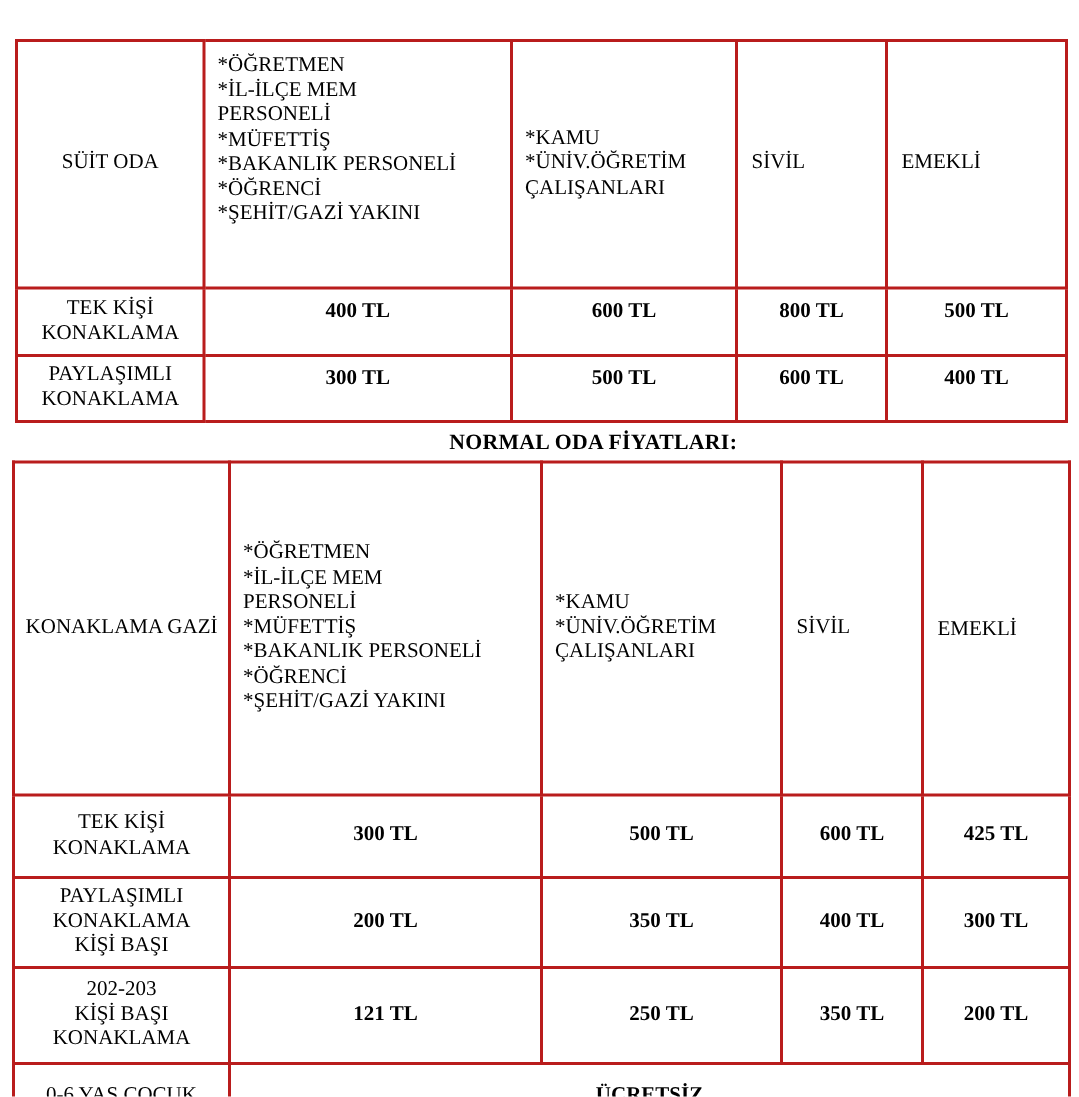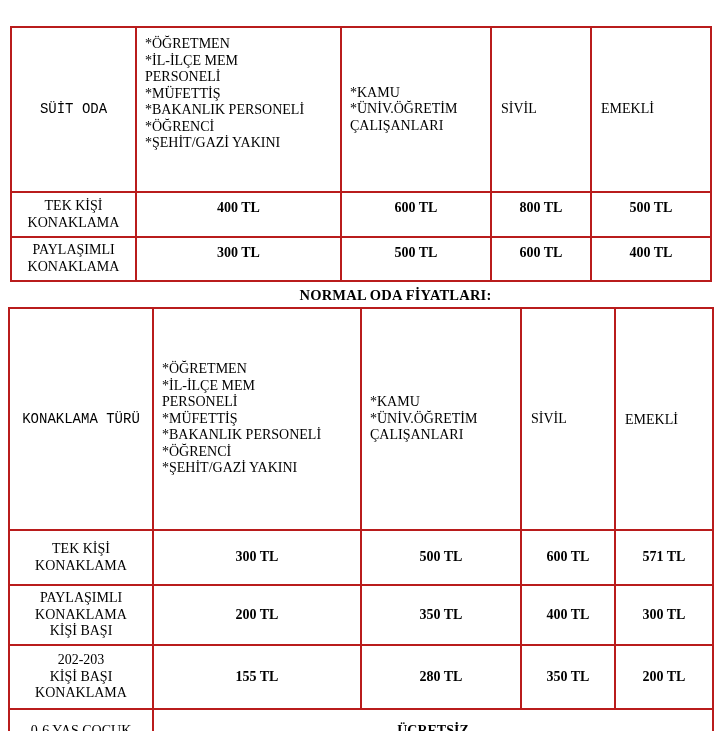--- a/index.html
+++ b/index.html
@@ -73,21 +73,20 @@
     left: 8px;
     top: 307px;
     width: 704px;
   }
 
   
   .cat-head {
     text-align: center;
     vertical-align: middle !important;
     padding: 0 4px !important;
-    font-family: Liberation Mono, monospace;
   }
   .list-head {
     text-align: left;
     vertical-align: top !important;
     padding: 8px 6px 6px 8px !important;
     white-space: pre-line;
   }
   .list-head-mid {
     text-align: left;
     vertical-align: middle !important;
@@ -188,60 +187,60 @@
     <colgroup>
       <col style="width:144px">
       <col style="width:208px">
       <col style="width:160px">
       <col style="width:94px">
       <col style="width:98px">
     </colgroup>
     <tbody>
       <tr>
         <td class="cat-head" style="height:220px">KONAKLAMA
-TÜRÜ</td>
+GAZİ</td>
         <td class="list-head-mid">*ÖĞRETMEN
 *İL-İLÇE MEM
 PERSONELİ
 *MÜFETTİŞ
 *BAKANLIK PERSONELİ
 *ÖĞRENCİ
 *ŞEHİT/GAZİ YAKINI</td>
         <td class="list-head-mid">*KAMU
 *ÜNİV.ÖĞRETİM
  ÇALIŞANLARI</td>
         <td class="plain-head">SİVİL</td>
         <td class="plain-head head-shift-1">EMEKLİ</td>
       </tr>
 
       <tr>
         <td class="row-label" style="height:49px">TEK KİŞİ
 KONAKLAMA</td>
         <td class="price-mid">300 TL</td>
         <td class="price-mid">500 TL</td>
         <td class="price-mid">600 TL</td>
-        <td class="price-mid">571 TL</td>
+        <td class="price-mid">425 TL</td>
       </tr>
 
       <tr>
         <td class="row-label" style="height:54px">PAYLAŞIMLI
 KONAKLAMA
 KİŞİ BAŞI</td>
         <td class="price-mid">200 TL</td>
         <td class="price-mid">350 TL</td>
         <td class="price-mid">400 TL</td>
         <td class="price-mid">300 TL</td>
       </tr>
 
       <tr>
         <td class="row-label" style="height:58px">202-203
 KİŞİ BAŞI
 KONAKLAMA</td>
-        <td class="price-mid">155 TL</td>
-        <td class="price-mid">280 TL</td>
+        <td class="price-mid">121 TL</td>
+        <td class="price-mid">250 TL</td>
         <td class="price-mid">350 TL</td>
         <td class="price-mid">200 TL</td>
       </tr>
 
       <tr>
         <td class="row-label" style="height:38px">0-6 YAŞ ÇOCUK</td>
         <td class="free-cell" colspan="4">ÜCRETSİZ</td>
       </tr>
     </tbody>
   </table>

